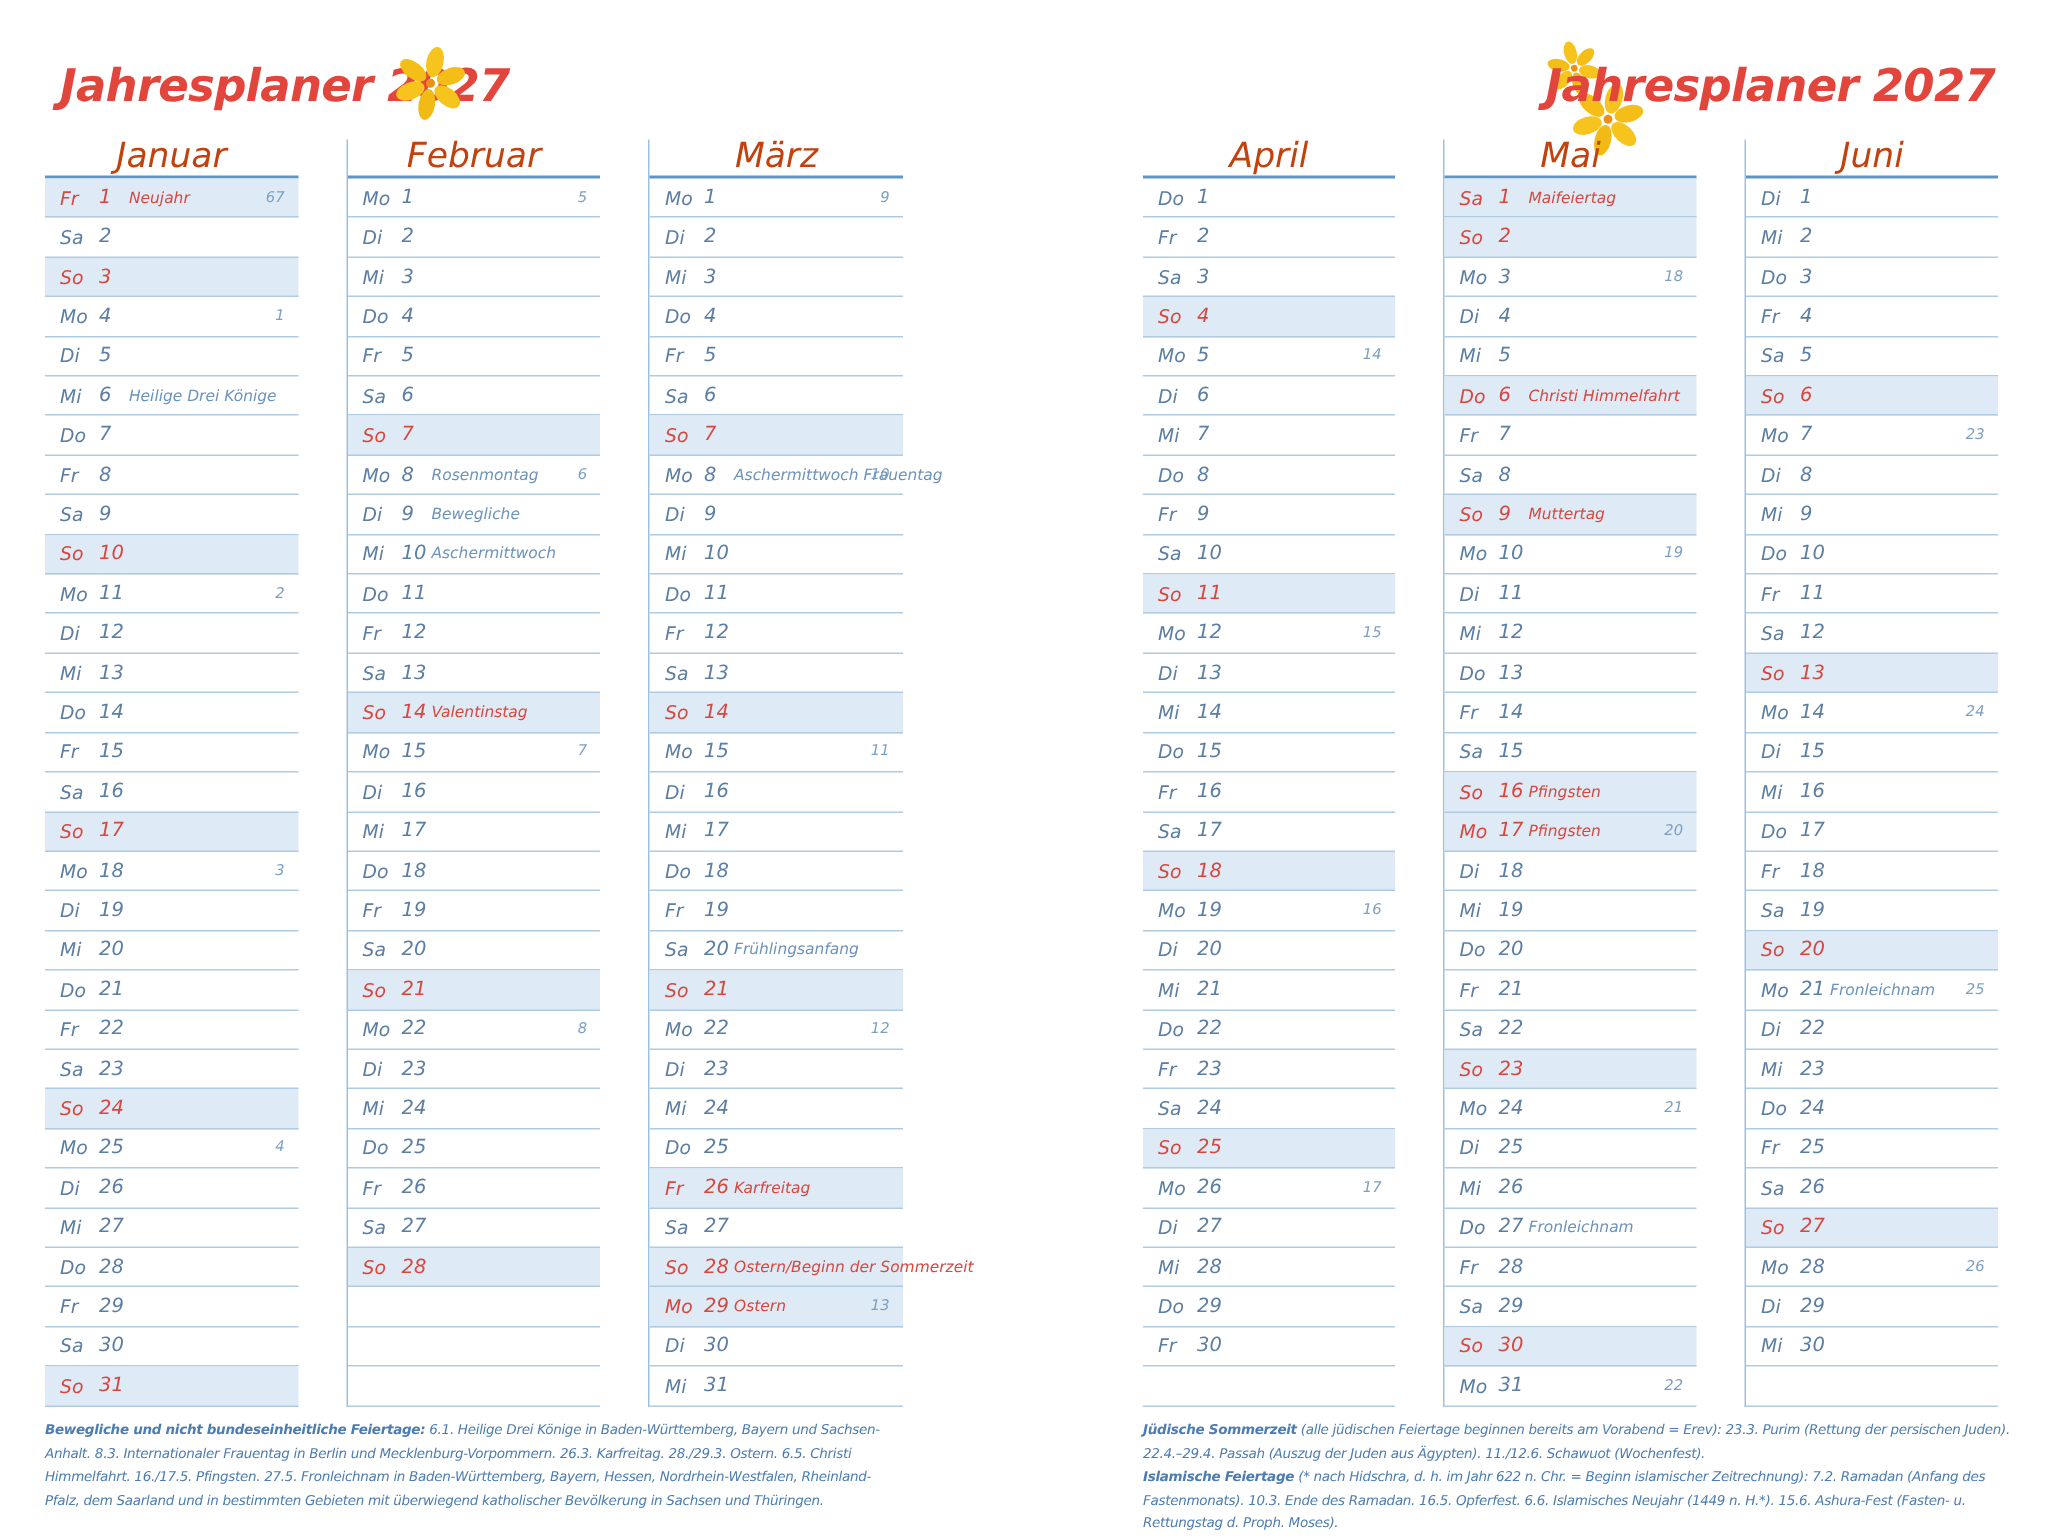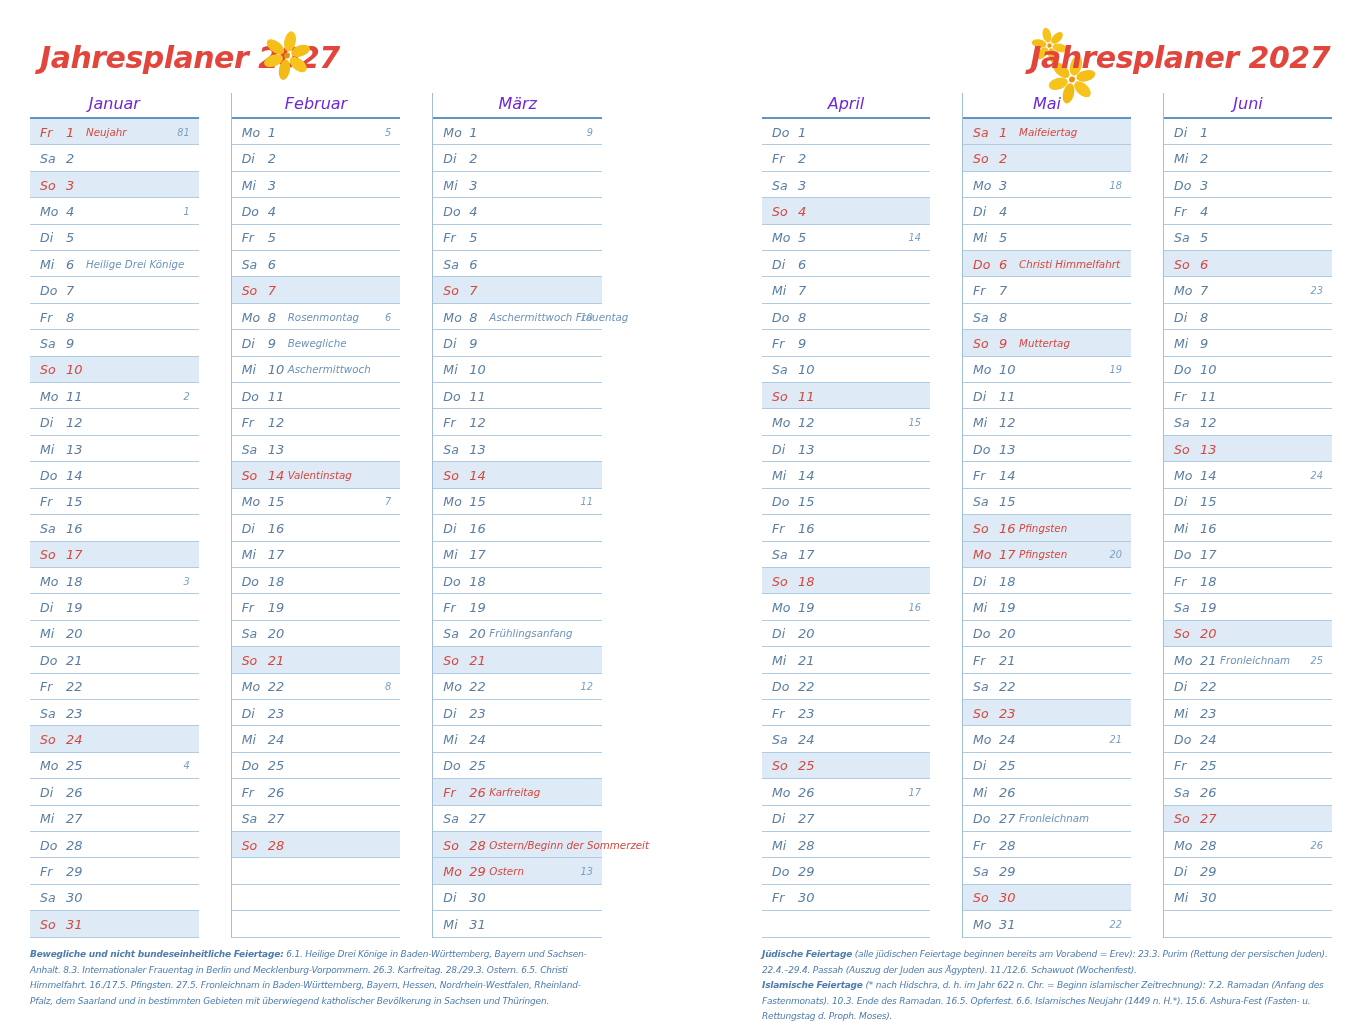--- a/index.html
+++ b/index.html
@@ -21,21 +21,21 @@
   .flower-right-small{left:1031px;top:26px;width:37px;height:39px;transform:rotate(-18deg);}
   .flower-right-large{left:1047px;top:53px;width:50px;height:53px;transform:rotate(12deg);}
   
   .calendar{position:absolute;top:93px;display:flex;align-items:stretch;}
   .cal-left{left:30px;width:572px;}
   .cal-right{left:762px;width:570px;}
   .month{flex:1 1 0;min-width:0;}
   .month + .month{border-left:1px solid #9FBFDB;margin-left:32px;}
   .month-name{
     height:24px;line-height:22px;text-align:center;
-    font-size:16px;font-style:italic;color:#6d28d9;
+    font-size:23px;font-style:italic;color:#c2410c;
     border-bottom:2px solid #5E95C6;
   }
   .day-row{
     height:26.42px;box-sizing:border-box;position:relative;
     border-bottom:1px solid #AECBE2;
   }
   .day-row.hl{background:#DEEBF7;}
   .day-row span{position:absolute;top:50%;transform:translateY(-50%);white-space:nowrap;}
   .wd{left:10px;font-size:12.5px;font-style:italic;color:#5B7EA2;}
   .dnum{left:36px;font-size:13px;font-style:italic;color:#5B7EA2;}
@@ -85,21 +85,21 @@
   </svg>
 <h1 class="page-title right">Jahresplaner 2027</h1>
 
 <div class="calendar cal-left" id="cal-left">
     <div class="month">
       <div class="month-name">Januar</div>
       <div class="day-row hl rd">
         <span class="wd">Fr</span>
         <span class="dnum">1</span>
         <span class="note nred">Neujahr</span>
-        <span class="wk">81</span>
+        <span class="wk">67</span>
       </div>
       <div class="day-row">
         <span class="wd">Sa</span>
         <span class="dnum">2</span>
       </div>
       <div class="day-row hl rd">
         <span class="wd">So</span>
         <span class="dnum">3</span>
       </div>
       <div class="day-row">
@@ -879,15 +879,15 @@
         <span class="dnum">30</span>
       </div>
       <div class="day-row empty"></div>
     </div>
   </div>
 
 <footer class="fn fn-left">
   <p><b>Bewegliche und nicht bundeseinheitliche Feiertage:</b><span> 6.1. Heilige Drei Könige in Baden-Württemberg, Bayern und Sachsen-Anhalt. 8.3. Internationaler Frauentag in Berlin und Mecklenburg-Vorpommern. 26.3. Karfreitag. 28./29.3. Ostern. 6.5. Christi Himmelfahrt. 16./17.5. Pfingsten. 27.5. Fronleichnam in Baden-Württemberg, Bayern, Hessen, Nordrhein-Westfalen, Rheinland-Pfalz, dem Saarland und in bestimmten Gebieten mit überwiegend katholischer Bevölkerung in Sachsen und Thüringen.</span></p>
 </footer>
 <footer class="fn fn-right">
-  <p><b>Jüdische Feiertage</b><span> (alle jüdischen Feiertage beginnen bereits am Vorabend = Erev): 23.3. Purim (Rettung der persischen Juden). 22.4.–29.4. Passah (Auszug der Juden aus Ägypten). 11./12.6. Schawuot (Wochenfest).</span></p>
+  <p><b>Jüdische Sommerzeit</b><span> (alle jüdischen Feiertage beginnen bereits am Vorabend = Erev): 23.3. Purim (Rettung der persischen Juden). 22.4.–29.4. Passah (Auszug der Juden aus Ägypten). 11./12.6. Schawuot (Wochenfest).</span></p>
   <p><b>Islamische Feiertage</b><span> (* nach Hidschra, d. h. im Jahr 622 n. Chr. = Beginn islamischer Zeitrechnung): 7.2. Ramadan (Anfang des Fastenmonats). 10.3. Ende des Ramadan. 16.5. Opferfest. 6.6. Islamisches Neujahr (1449 n. H.*). 15.6. Ashura-Fest (Fasten- u. Rettungstag d. Proph. Moses).</span></p>
 </footer>
 
 </body></html>

